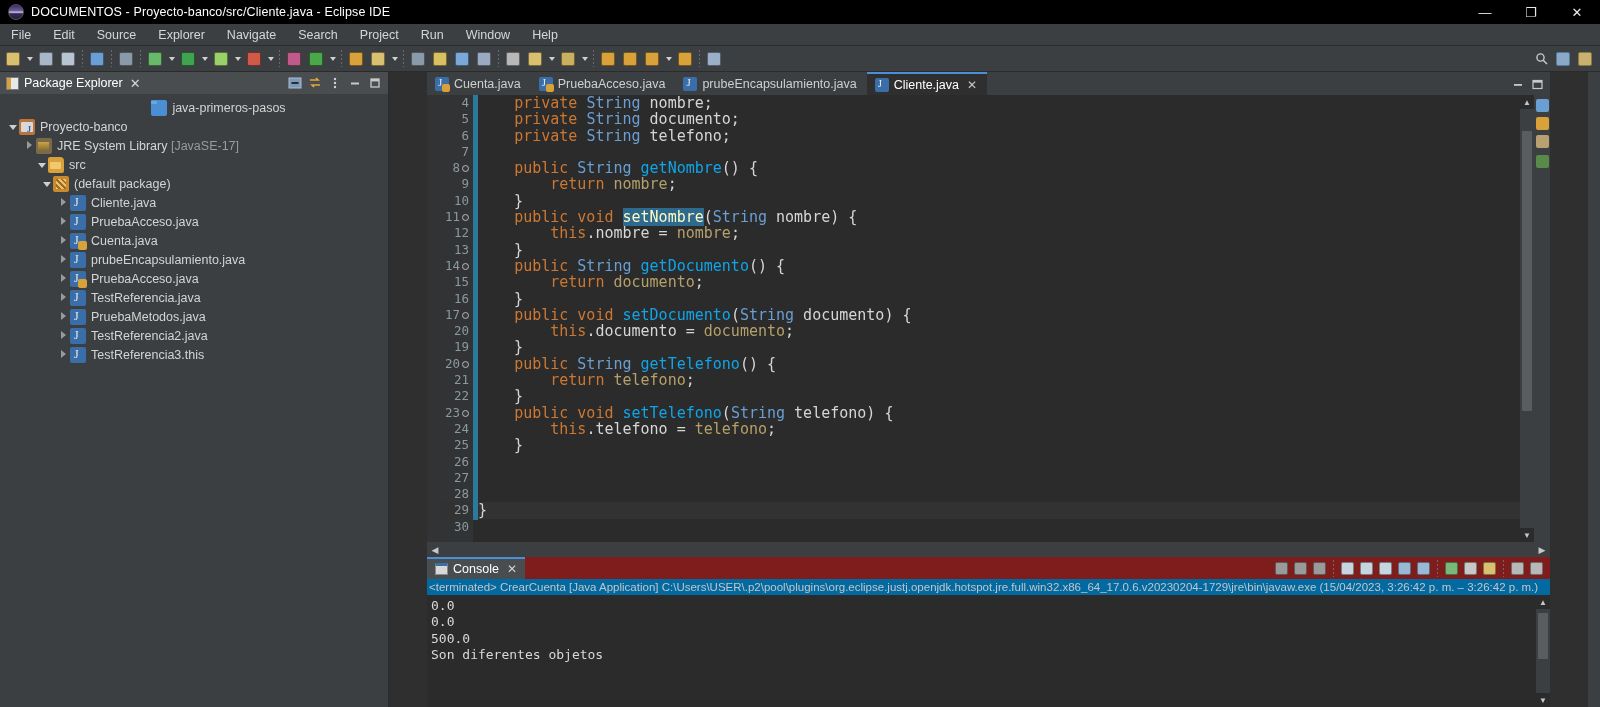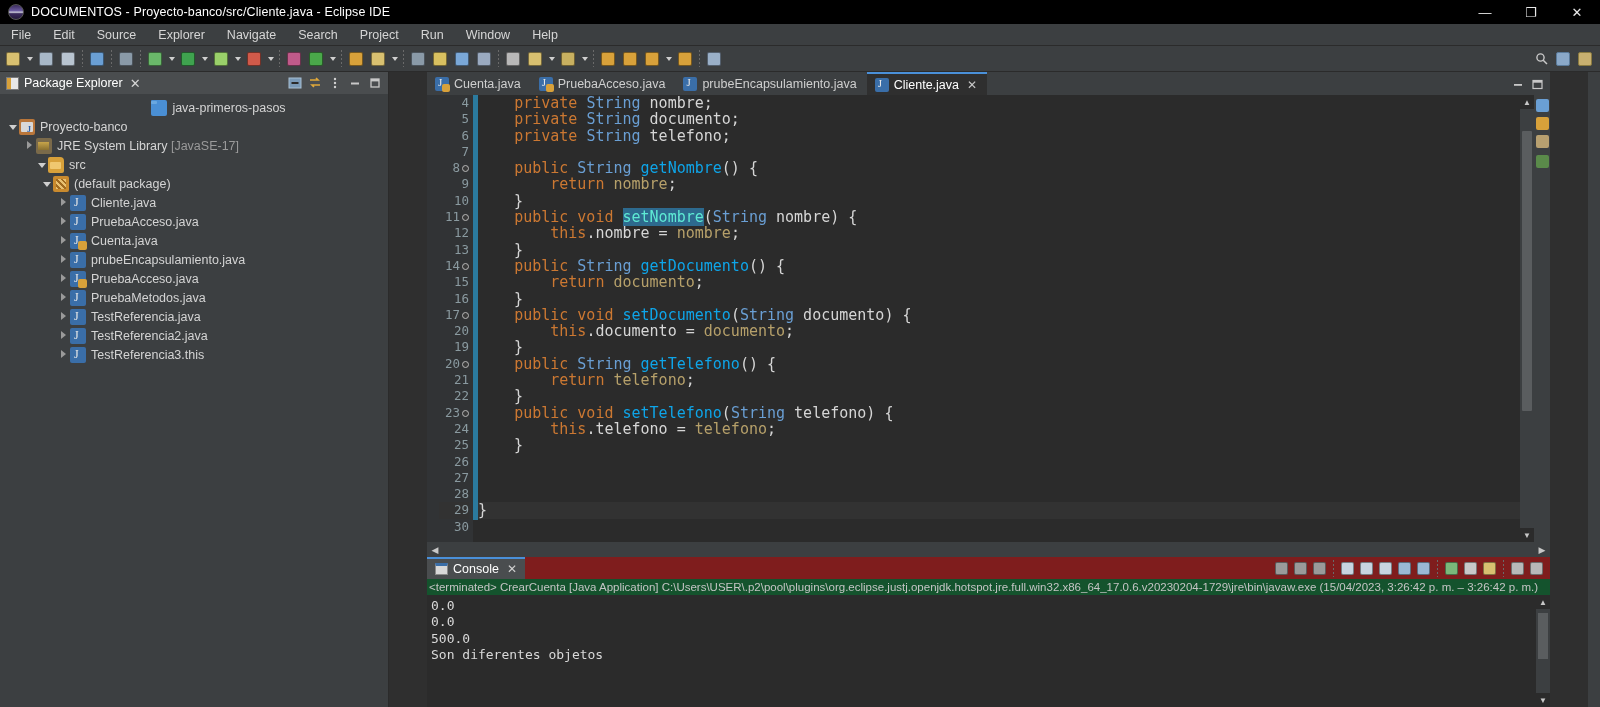--- a/index.html
+++ b/index.html
@@ -111,21 +111,21 @@
     font-family:"DejaVu Sans Mono", monospace; text-align:right; padding-right:4px; }
   .ed-changebar{ width:5px; flex:0 0 5px; background:#2b2b2b; }
   .ed-code{ flex:1; background:#2b2b2b; font-family:"DejaVu Sans Mono", monospace;
     font-size:15px; overflow:hidden; position:relative; white-space:pre; min-width:0; }
   .ln{ height:16.3px; line-height:16.3px; }
   .ln.cur{ background:#323232; }
   .mk{ display:inline-block; width:7px; height:7px; border-radius:50%; background:#3a3a3a;
     border:1.5px solid #b8b8b8; vertical-align:middle; margin-left:2px; }
   .kw{ color:#cc7832; } .ty{ color:#6a9fd4; } .mth{ color:#0ea5e9; }
   .pl{ color:#d6d6d6; } .fld{ color:#b6a06a; }
-  .hl{ background:#2d6a8e; color:#5eead4; }
+  .hl{ background:#2d6a8e; color:#fef9c3; }
   .ed-scroll{ width:14px; flex:0 0 14px; background:#3c3f41; position:relative; }
   .ed-scroll .up,.ed-scroll .dn{ position:absolute; left:0; width:14px; height:14px;
     display:flex;align-items:center;justify-content:center; font-size:8px; color:#c8c8c8;
     background:#2b2b2b;}
   .ed-scroll .up{ top:0;} .ed-scroll .dn{ bottom:0;}
   .ed-scroll .thumb{ position:absolute; left:2px; top:36px; width:10px; height:280px;
     background:#5a5d5f; border-radius:1px; }
   .ed-overview{ width:16px; flex:0 0 16px; background:#3c3f41; position:relative; }
   .ov{ position:absolute; left:2px; width:13px; height:13px; }
   .ed-hbar{ height:15px; flex:0 0 15px; background:#3c3f41; display:flex; align-items:center;
@@ -135,21 +135,21 @@
   
   .console{ height:150px; flex:0 0 150px; display:flex; flex-direction:column; background:#3c3f41; }
   .ctabs{ height:22px; display:flex; align-items:center; flex:0 0 22px; background:#7f1d1d; }
   .ctab{ height:22px; display:flex; align-items:center; padding:0 8px; background:#4a4d4f;
     font-size:12.5px; color:#ffffff; border-top:2px solid #4a90d9; }
   .ctab .ci{ width:13px;height:12px;margin-right:5px; background:#d8d8d8; border:1px solid #8a8a8a;
     border-top:3px solid #3a6ea8;}
   .ctab .x{ margin-left:8px; font-size:12px; color:#d0d0d0; }
   .ctools{ margin-left:auto; display:flex; align-items:center; gap:2px; padding-right:5px; }
   .ctools .cb{ width:17px;height:17px; display:flex;align-items:center;justify-content:center;}
-  .cstatus{ height:16px; flex:0 0 16px; background:#14532d; color:#c4c4c4; font-size:11.5px;
+  .cstatus{ height:16px; flex:0 0 16px; background:#0369a1; color:#c4c4c4; font-size:11.5px;
     line-height:16px; padding-left:2px; white-space:nowrap; overflow:hidden; }
   .cbody{ flex:1; background:#2b2b2b; display:flex; min-height:0; }
   .cout{ flex:1; font-family:"DejaVu Sans Mono", monospace; font-size:13px; color:#d8d8d8;
     padding:3px 0 0 4px; white-space:pre; overflow:hidden; }
   .cout .cl{ height:16.3px; line-height:16.3px; }
   .cscroll{ width:14px; flex:0 0 14px; background:#3c3f41; position:relative; }
   .cscroll .up,.cscroll .dn{ position:absolute; left:0;width:14px;height:14px;
     display:flex;align-items:center;justify-content:center;font-size:8px;color:#c8c8c8;background:#2b2b2b;}
   .cscroll .up{top:0;} .cscroll .dn{bottom:0;}
   .cscroll .thumb{ position:absolute; left:2px; top:18px; width:10px; height:46px; background:#5a5d5f;}
@@ -399,26 +399,26 @@
             <div class="lbl">prubeEncapsulamiento.java</div>
           </div>
           <div class="row" style="padding-left: 57px;">
             <div class="arrow right"></div>
             <div class="ic ic-java acc"></div>
             <div class="lbl">PruebaAcceso.java</div>
           </div>
           <div class="row" style="padding-left: 57px;">
             <div class="arrow right"></div>
             <div class="ic ic-java"></div>
+            <div class="lbl">TestReferencia.java</div>
+          </div>
+          <div class="row" style="padding-left: 57px;">
+            <div class="arrow right"></div>
+            <div class="ic ic-java"></div>
             <div class="lbl">PruebaMetodos.java</div>
-          </div>
-          <div class="row" style="padding-left: 57px;">
-            <div class="arrow right"></div>
-            <div class="ic ic-java"></div>
-            <div class="lbl">TestReferencia.java</div>
           </div>
           <div class="row" style="padding-left: 57px;">
             <div class="arrow right"></div>
             <div class="ic ic-java"></div>
             <div class="lbl">TestReferencia2.java</div>
           </div>
           <div class="row" style="padding-left: 57px;">
             <div class="arrow right"></div>
             <div class="ic ic-java"></div>
             <div class="lbl">TestReferencia3.this</div>

